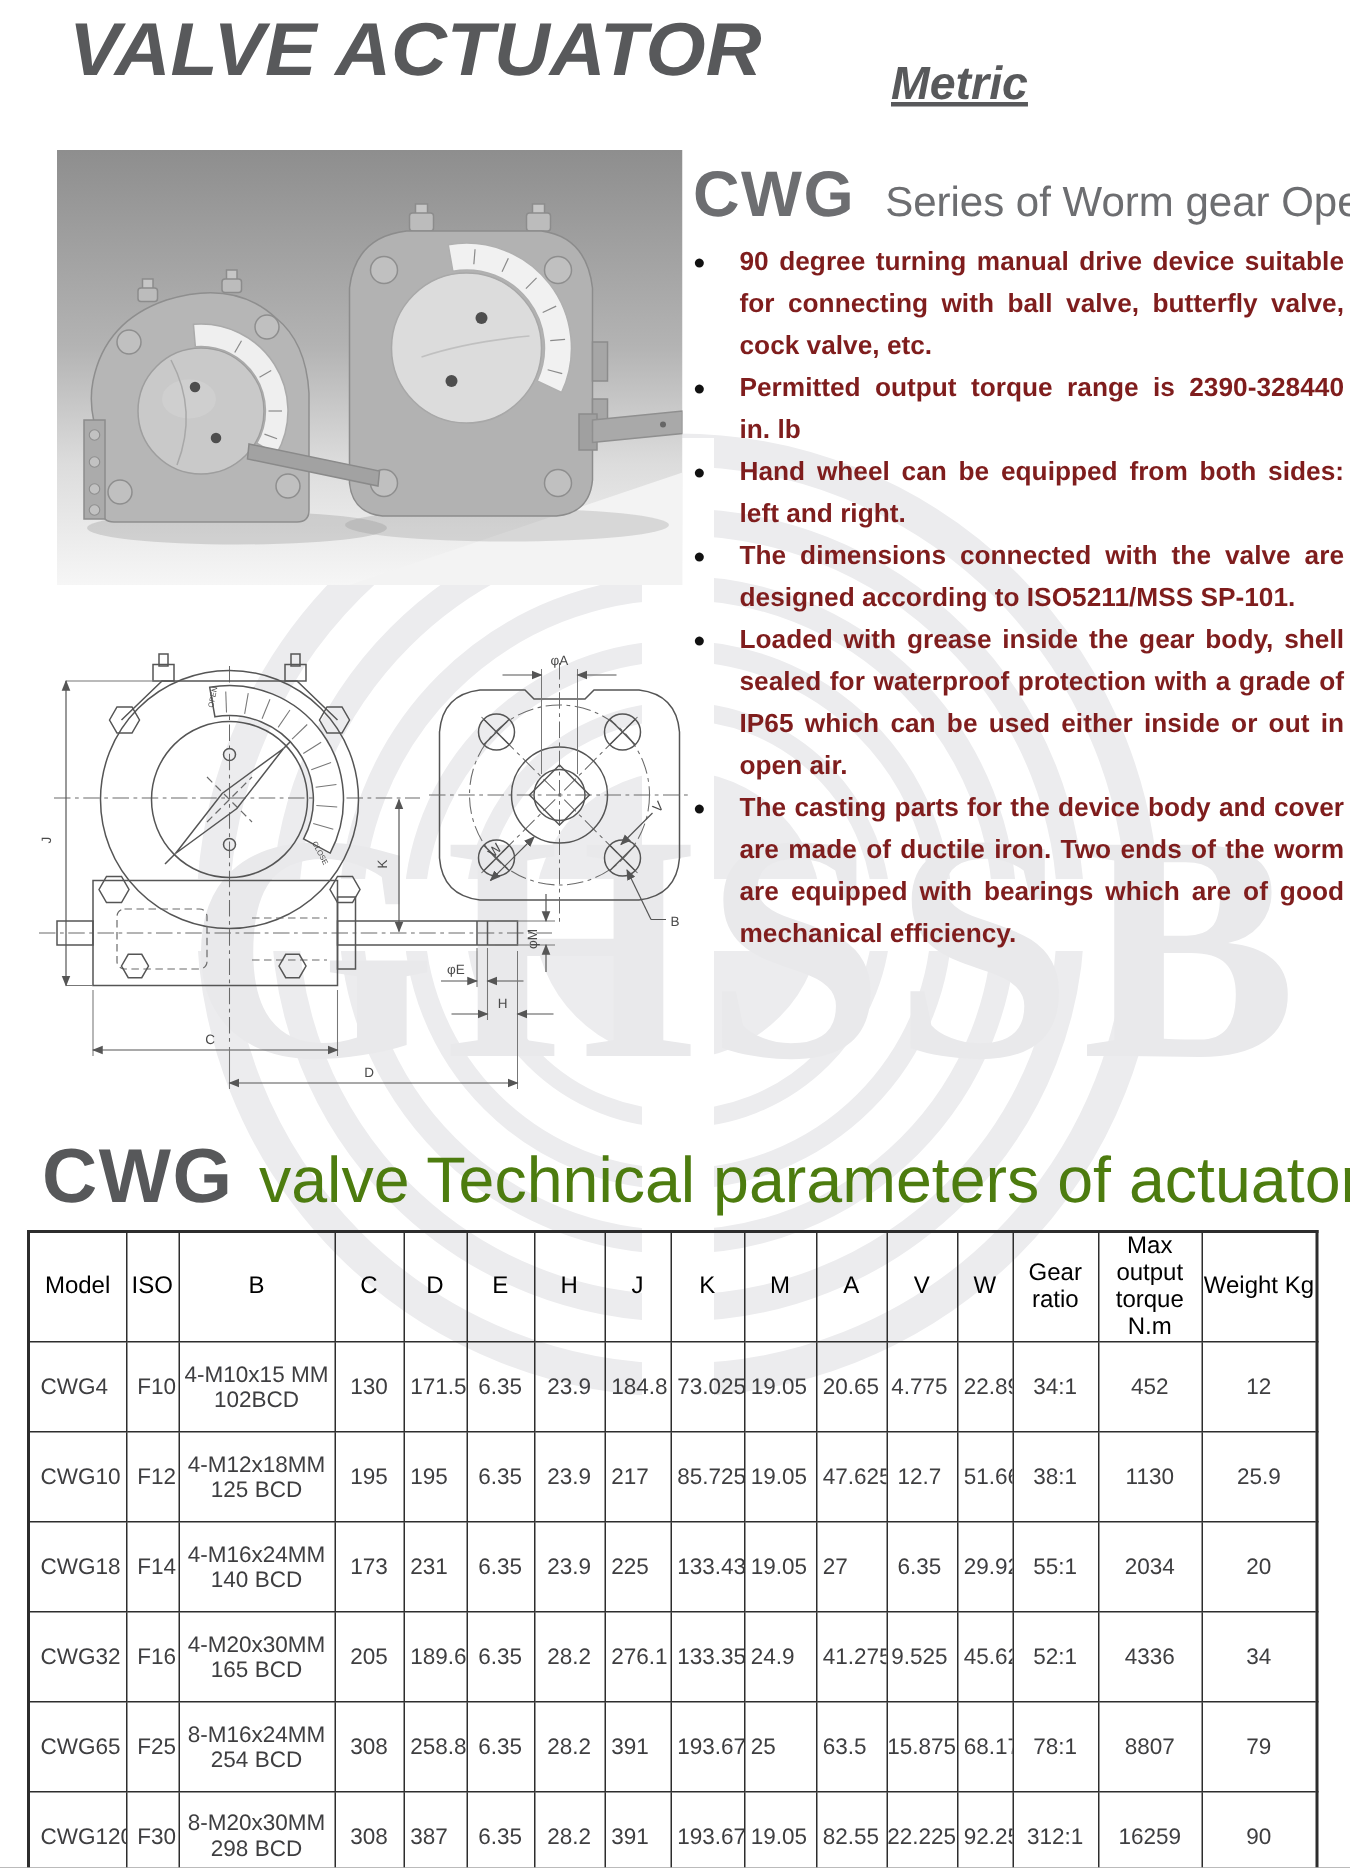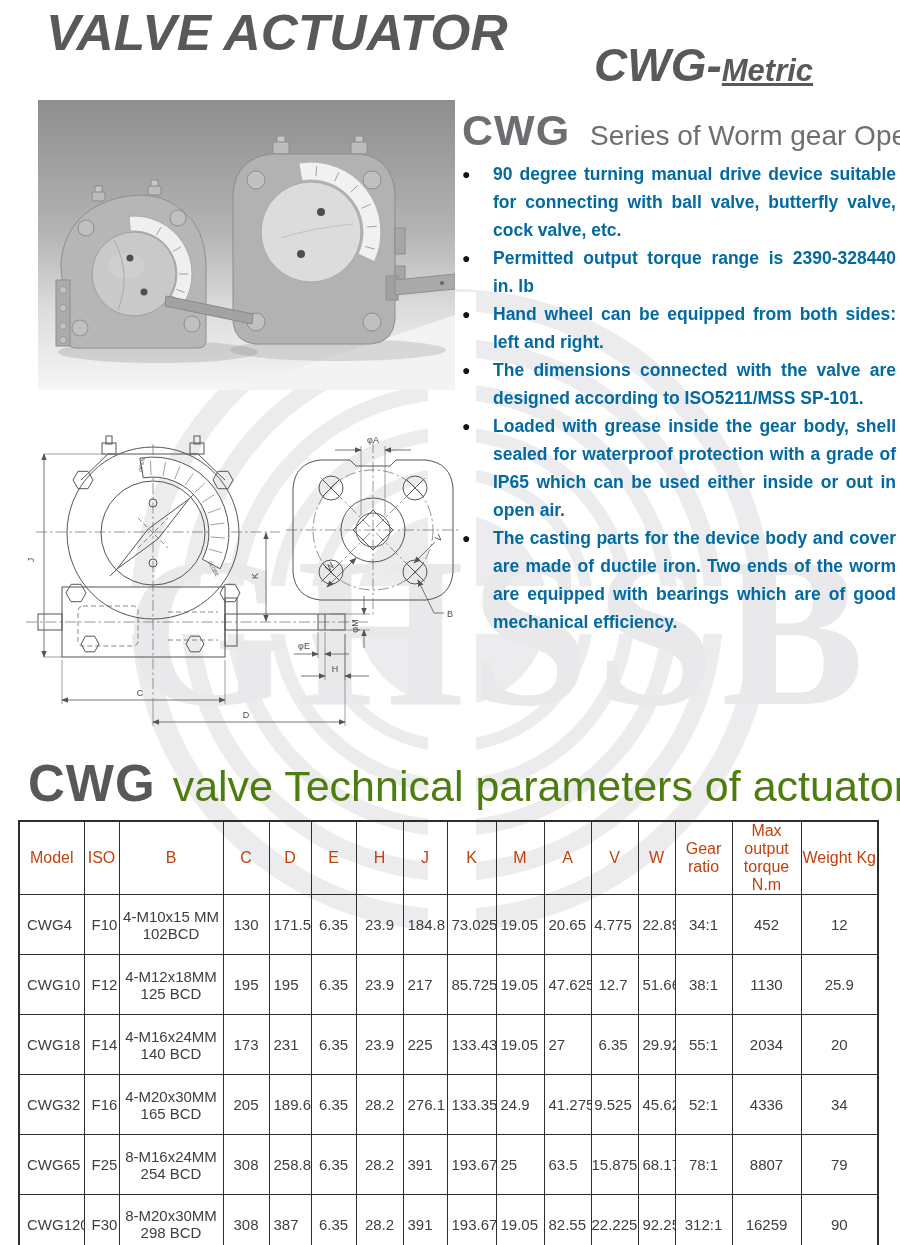--- a/index.html
+++ b/index.html
@@ -22,21 +22,21 @@
   
   .photo{position:absolute;left:38px;top:100px;width:417px;height:290px;z-index:2;}
 
   
   .intro-head{position:absolute;left:462px;top:106px;z-index:2;display:flex;align-items:baseline;gap:20px;white-space:nowrap;}
   .ih-cwg{font-weight:700;font-size:43px;letter-spacing:1px;color:#6d6e71;}
   .ih-sub{font-weight:400;font-size:28px;color:#6d6e71;}
   .bullets{position:absolute;left:462px;top:160px;width:434px;z-index:2;margin:0;padding:0;list-style:none;}
   .bullets li{display:flex;gap:17px;margin:0;}
   .dot{flex:0 0 14px;font-size:14px;line-height:28px;color:#111;}
-  .btxt{flex:1;font-weight:700;font-size:17.5px;line-height:28px;color:#0369a1;
+  .btxt{flex:1;font-weight:700;font-size:17.5px;line-height:28px;color:#7f1d1d;
         text-align:justify;text-justify:inter-word;}
 
   
   .drawing{position:absolute;left:18px;top:430px;z-index:2;}
   .ln{stroke:#555;stroke-width:1;fill:none;}
   .lw{stroke:#555;stroke-width:1;fill:#fff;}
   .cl{stroke:#6a6a6a;stroke-width:.7;stroke-dasharray:11 3 2.5 3;fill:none;}
   .dsh{stroke:#6a6a6a;stroke-width:.8;stroke-dasharray:5 3;fill:none;}
   .dim{stroke:#555;stroke-width:.8;fill:none;}
   .ext{stroke:#777;stroke-width:.7;fill:none;}
@@ -47,21 +47,21 @@
   .section-head{position:absolute;left:28px;top:754px;z-index:2;display:flex;align-items:baseline;gap:17px;white-space:nowrap;}
   .sh-cwg{font-weight:700;font-size:51px;letter-spacing:1px;color:#57585a;}
   .sh-rest{font-weight:400;font-size:43px;color:#4d7c0f;}
 
   .table-wrap{position:absolute;left:18px;top:820px;width:860px;z-index:2;}
   table.spec{width:860px;table-layout:fixed;border-collapse:collapse;border:2px solid #2d2d2d;background:transparent;}
   table.spec th,table.spec td{border:1px solid #2d2d2d;font-size:15px;color:#3e3e40;
     text-align:center;vertical-align:middle;white-space:pre-line;padding:0;overflow:hidden;}
   table.spec thead tr{height:58px;}
   table.spec tbody tr{height:60px;}
-  table.spec th{font-weight:400;font-size:16px;color:#c2410c;}
+  table.spec th{font-weight:400;font-size:16px;color:#000000;}
   table.spec tbody td:nth-child(1),table.spec tbody td:nth-child(2){text-align:left;padding-left:7px;}
   table.spec tbody td:nth-child(5),table.spec tbody td:nth-child(8),table.spec tbody td:nth-child(9),
   table.spec tbody td:nth-child(10),table.spec tbody td:nth-child(11),
   table.spec tbody td:nth-child(13){text-align:left;padding-left:4px;}
   table.spec tbody td:nth-child(12){padding-right:3px;}
 </style>
 </head>
 <body>
 
 <div class="page">
@@ -75,21 +75,20 @@
       <circle cx="452" cy="610" r="136" stroke-width="12"></circle>
     </g>
     <circle cx="452" cy="610" r="96" fill="#ececee"></circle>
     <rect x="428" y="292" width="48" height="640" fill="#ffffff"></rect>
     <rect x="128" y="586" width="652" height="48" fill="#ffffff"></rect>
     <text x="497" y="704" text-anchor="middle" font-family="Liberation Serif, serif" font-weight="bold" font-size="215" letter-spacing="6" fill="#e9e9eb">GHSSB</text>
   </svg>
 
   <div class="main-title">VALVE ACTUATOR</div>
   <div class="series-title">
-    <span class="series-main">CWG-</span>
     <span class="series-suffix">Metric</span>
   </div>
 
   <div class="photo">
     <svg width="417" height="290" viewBox="0 0 417 290">
       <defs>
         <linearGradient id="pg" x1="0" y1="0" x2="0" y2="1">
           <stop offset="0" stop-color="#8e8e8e"></stop>
             <stop offset=".45" stop-color="#b3b3b3"></stop>
           <stop offset=".72" stop-color="#dcdcdc"></stop>

